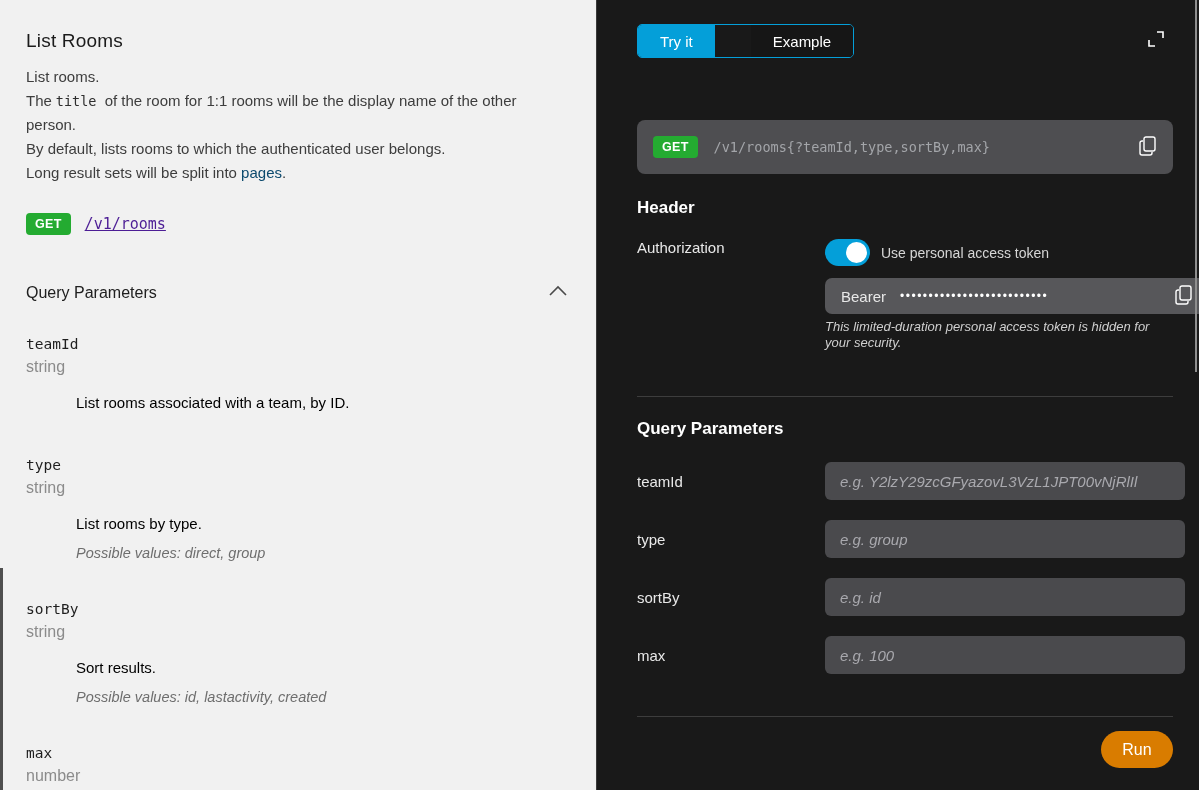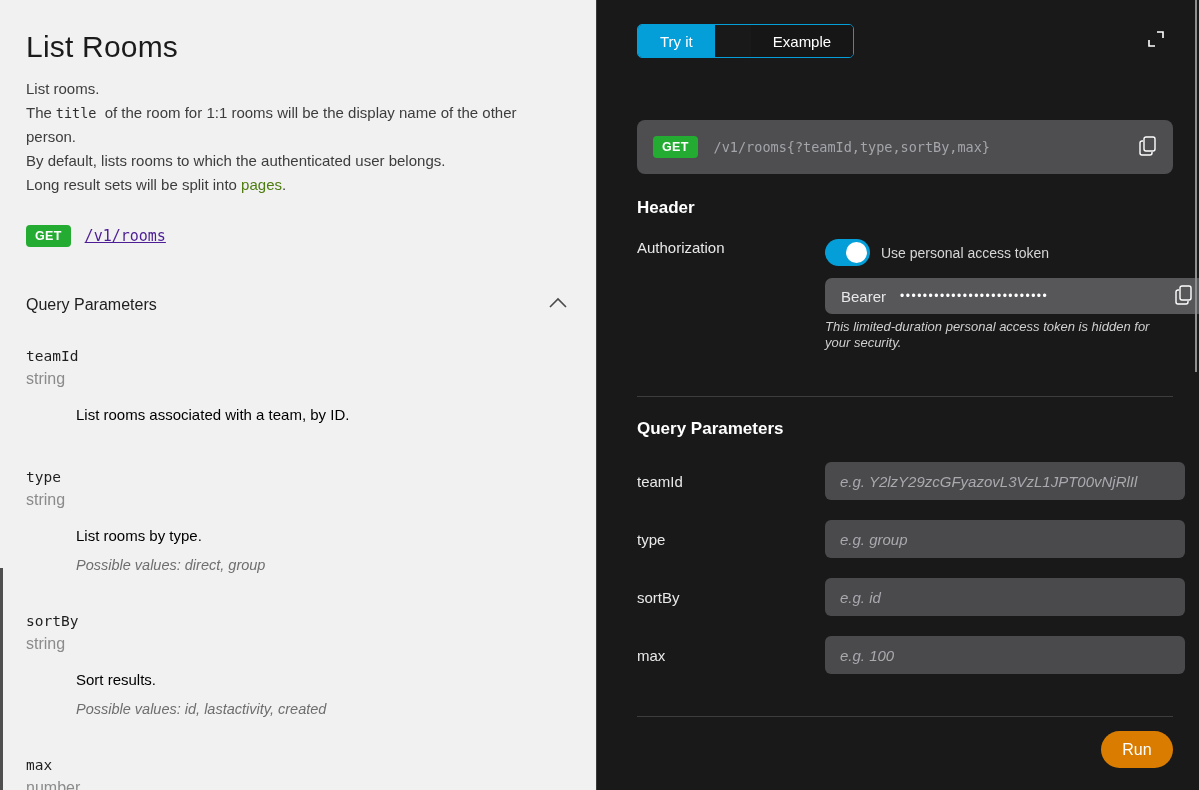--- a/index.html
+++ b/index.html
@@ -3,24 +3,24 @@
 <meta charset="utf-8">
 <style>
   * { margin:0; padding:0; box-sizing:border-box; }
   html,body { width:1199px; height:790px; }
   body { font-family:"Liberation Sans", sans-serif; }
   .page { position:relative; width:1199px; height:790px; overflow:hidden; background:#f1f1f1; }
 
   
   .left-panel { position:absolute; left:0; top:0; width:596px; height:790px; background:#f1f1f1; overflow:hidden; }
   .left-inner { padding:30px 26px 0 26px; }
-  .doc-title { font-size:30px; font-weight:500; color:#1b1b1b; letter-spacing:.2px; }
+  .doc-title { font-size:19px; font-weight:500; color:#1b1b1b; letter-spacing:.2px; }
   .doc-desc { margin-top:13px; font-size:15px; color:#3d3d3d; line-height:24px; }
   .inline-code { font-family:"DejaVu Sans Mono", monospace; font-size:13.5px; color:#2e2e2e; padding:0 4px; }
-  .doc-link { color:#4d7c0f; text-decoration:none; cursor:pointer; }
+  .doc-link { color:#0c4a6e; text-decoration:none; cursor:pointer; }
   .method-row { margin-top:28px; display:flex; align-items:center; gap:14px; }
   .get-badge { background:#24ab31; color:#fff; font-size:12.5px; font-weight:700; padding:4px 9px; border-radius:4px; letter-spacing:.3px; }
   .endpoint-code { font-family:"DejaVu Sans Mono", monospace; font-size:15px; color:#4c1d95;text-decoration:underline; }
   .section-row { margin-top:48px; display:flex; align-items:center; justify-content:space-between; }
   .section-title { font-size:16px; font-weight:500; color:#202020; }
   .chevron-btn { background:none; border:none; cursor:pointer; padding:2px; }
   .param { margin-top:0; }
   .param-name { font-family:"DejaVu Sans Mono", monospace; font-size:14.5px; color:#1f1f1f; }
   .param-type { font-size:16px; color:#8b8b8b; margin-top:6px; }
   .param-body { margin-left:50px; margin-top:13px; max-width:472px; }

